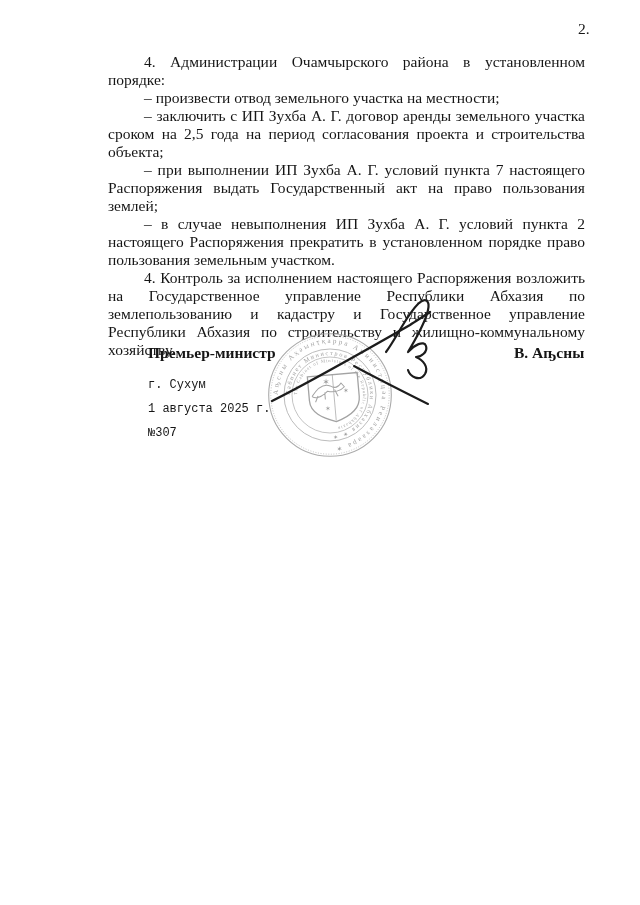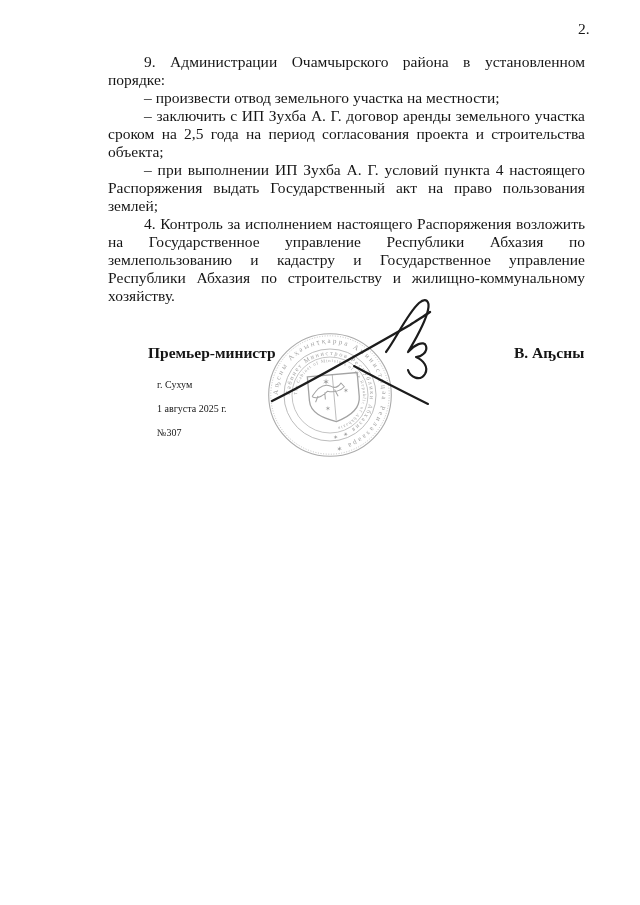--- a/index.html
+++ b/index.html
@@ -34,23 +34,24 @@
     position: absolute;
     top: 344px;
     font-size: 15.5px;
     font-weight: bold;
     line-height: 18px;
   }
   .sig-title { left: 148px; text-align: right; }
   .sig-name  { left: 514px; }
   .sig-city, .sig-date, .sig-number {
     position: absolute;
-    left: 157px;
-    font-size: 10px;
+    left: 148px;
+    font-size: 12px;
     line-height: 18px;
+    font-family: Liberation Mono, monospace;
   }
   .sig-city   { top: 376px; }
   .sig-date   { top: 400px; }
   .sig-number { top: 424px; }
   .seal-svg {
     position: absolute;
     left: 264px;
     top: 329px;
     width: 132px;
     height: 132px;
@@ -66,24 +67,25 @@
   }
 </style>
 </head>
 <body>
 
 <div class="page">
 
   <div class="page-number">2.</div>
 
   <div class="body-text">
-    <p>9. Администрации Очамчырского района в установленном порядке:</p>
+    <p>4. Администрации Очамчырского района в установленном порядке:</p>
     <p>– произвести отвод земельного участка на местности;</p>
     <p>– заключить с ИП Зухба А. Г. договор аренды земельного участка сроком на 2,5 года на период согласования проекта и строительства объекта;</p>
-    <p>– при выполнении ИП Зухба А. Г. условий пункта 4 настоящего Распоряжения выдать Государственный акт на право пользования землей;</p>
+    <p>– при выполнении ИП Зухба А. Г. условий пункта 7 настоящего Распоряжения выдать Государственный акт на право пользования землей;</p>
+    <p>– в случае невыполнения ИП Зухба А. Г. условий пункта 2 настоящего Распоряжения прекратить в установленном порядке право пользования земельным участком.</p>
     <p>4. Контроль за исполнением настоящего Распоряжения возложить на Государственное управление Республики Абхазия по землепользованию и кадастру и Государственное управление Республики Абхазия по строительству и жилищно-коммунальному хозяйству.</p>
   </div>
 
   <div class="sig-title">Премьер-министр</div>
   <div class="sig-name">В. Аҧсны</div>
   <div class="sig-city">г. Сухум</div>
   <div class="sig-date">1 августа 2025 г.</div>
   <div class="sig-number">№307</div>
 
   <svg class="seal-svg" viewBox="0 0 132 132" aria-hidden="true">

